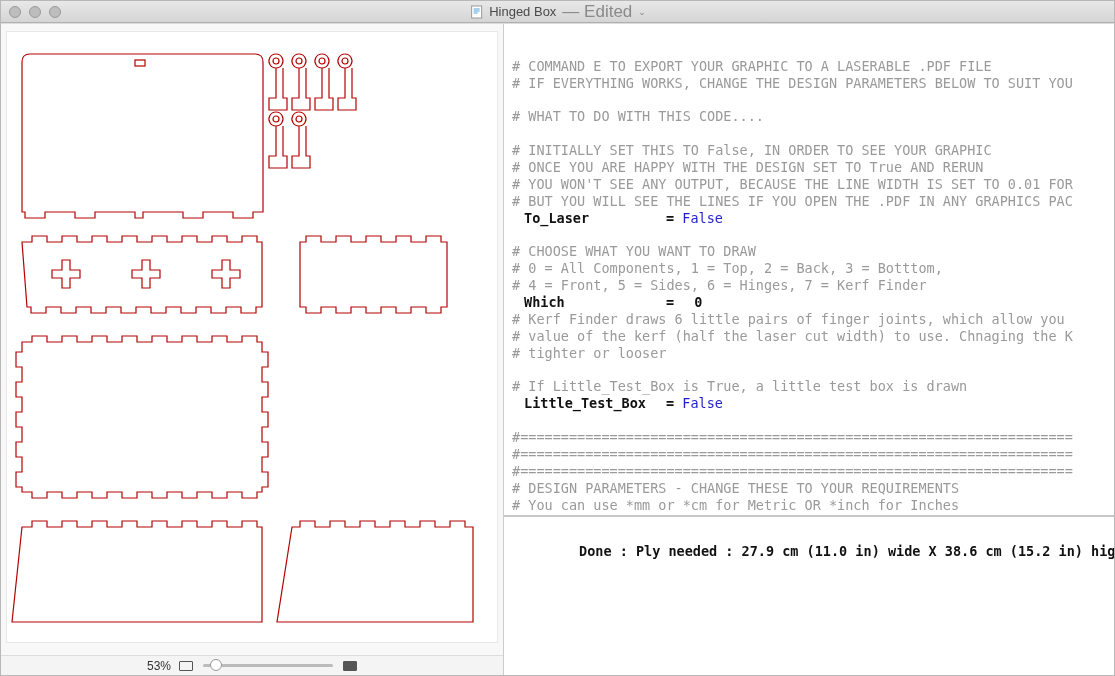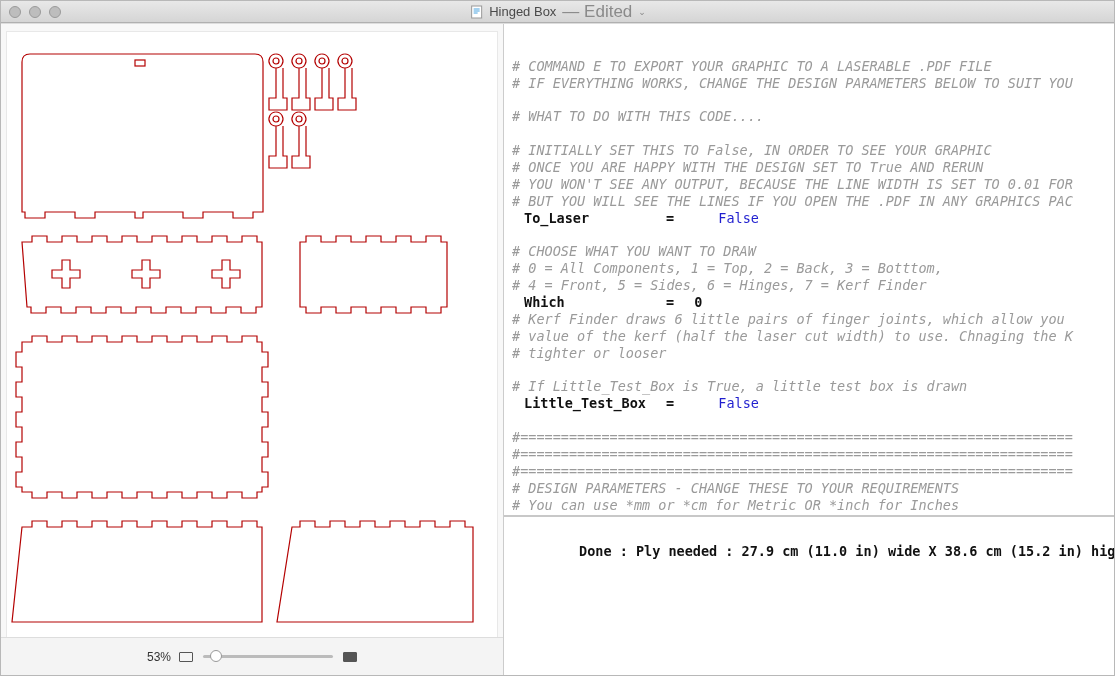--- a/index.html
+++ b/index.html
@@ -85,21 +85,21 @@
     padding: 8px 6px;
   }
   .canvas {
     background: #fff;
     width: 490px;
     height: 610px;
     margin: 0 auto;
     box-shadow: 0 0 0 1px #e8e8e8;
   }
   .zoom-bar {
-    height: 38px;
+    height: 20px;
     background: #f4f4f4;
     border-top: 1px solid #ddd;
     display: flex;
     align-items: center;
     justify-content: center;
     gap: 8px;
     font-size: 12px;
     color: #333;
   }
   .zoom-ico {
@@ -134,22 +134,22 @@
     background: #fff;
     font-family: "Monaco", "Menlo", monospace;
     font-size: 13.5px;
     line-height: 1.25;
     padding: 0 0 0 8px;
     white-space: pre;
     color: #222;
     position: relative;
   }
   .code-area .line { white-space: pre; }
-  .comment { color: #9a9a9a; font-style: italic; }
-  .kw { color: #201fcf; font-weight: normal; margin-left: 36px; }
+  .comment { color: #9a9a9a; }
+  .kw { color: #201fcf; font-weight: normal; }
   .vname { color: #111; font-weight: bold; margin-left: 12px; }
   .output-area {
     height: 160px;
     border-top: 2px solid #c8c8c8;
     background: #fff;
     font-family: "Monaco", "Menlo", monospace;
     font-size: 13.5px;
     padding: 10px;
     white-space: pre;
     font-weight: bold;

